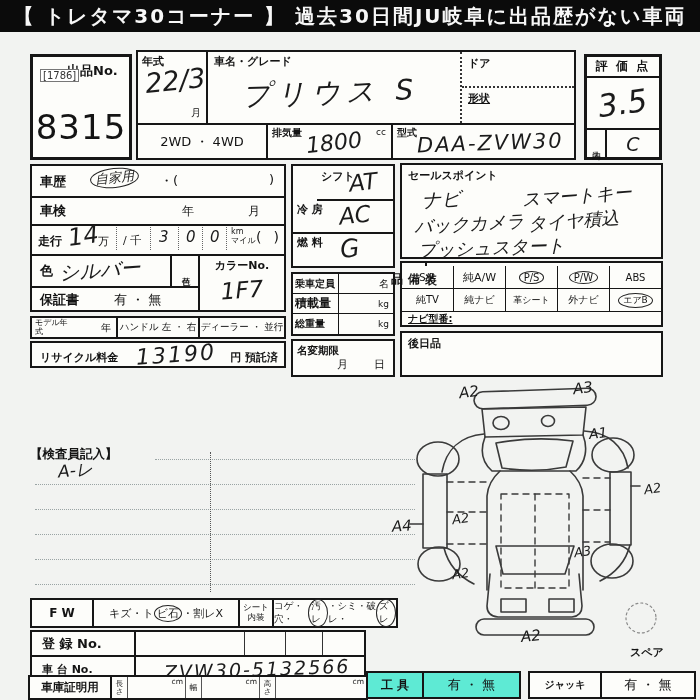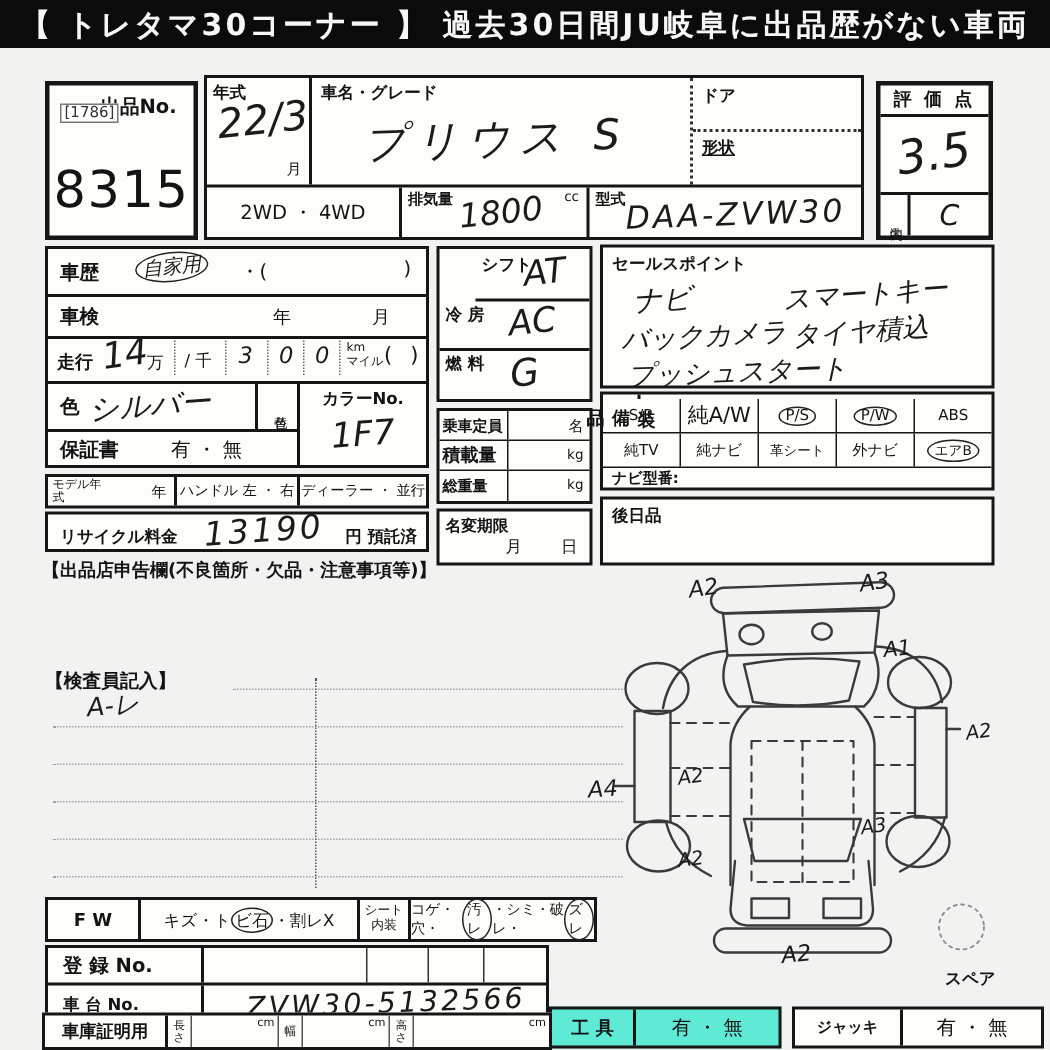--- a/index.html
+++ b/index.html
@@ -145,21 +145,20 @@
       <span>ディーラー ・ 並行</span>
     </div>
   </div>
 
   <div class="box" style="left:30px;top:341px;width:256px;height:27px;">
     <span class="abs lbl" style="left:8px;top:7px;font-size:11px;">リサイクル料金</span>
     <span class="abs hand" style="left:104px;top:-1px;font-size:22px;letter-spacing:2px;transform:rotate(-4deg);">13190</span>
     <span class="abs lbl" style="right:6px;top:7px;font-size:11px;">円 預託済</span>
   </div>
 
-  <div class="abs lbl" style="left:28px;top:372px;font-size:12px;">【出品店申告欄(不良箇所・欠品・注意事項等)】</div>
 
   <div class="box" style="left:291px;top:164px;width:104px;height:104px;border-width:2.5px;">
     <div class="abs" style="left:0;top:0;right:0;height:33px;border-bottom:2px solid #161616;margin-left:24px;">
       <span class="abs lbl" style="left:4px;top:3px;font-size:11px;">シフト</span>
       <span class="abs hand" style="right:16px;top:3px;font-size:23px;transform:rotate(-6deg);">AT</span>
     </div>
     <div class="abs" style="left:0;top:33px;right:0;height:33px;border-bottom:2px solid #161616;">
       <span class="abs lbl" style="left:4px;top:3px;font-size:11px;">冷 房</span>
       <span class="abs hand" style="right:22px;top:3px;font-size:23px;transform:rotate(-6deg);">AC</span>
     </div>
@@ -201,21 +200,21 @@
 
   <div class="box" style="left:400px;top:261px;width:263px;height:66px;border-width:2.5px;display:flex;flex-direction:column;">
     <div class="cell vert" style="width:25px;border-right:2px solid #161616;font-size:12px;font-weight:600;letter-spacing:3px;">
       <span>装備品</span>
     </div>
     <div style="flex:1;display:flex;flex-direction:column;">
       <div style="height:23px;display:flex;border-bottom:1.5px solid #161616;box-sizing:border-box;">
         <div class="cell" style="flex:1;border-right:1.5px solid #161616;font-size:10px;">
             <span>S/R</span>
           </div>
-        <div class="cell" style="flex:1;border-right:1.5px solid #161616;font-size:14px;">
+        <div class="cell" style="flex:1;border-right:1.5px solid #161616;font-size:11px;">
             <span>純A/W</span>
           </div>
         <div class="cell" style="flex:1;border-right:1.5px solid #161616;font-size:10px;">
             <span class="circle">P/S</span>
           </div>
         <div class="cell" style="flex:1;border-right:1.5px solid #161616;font-size:10px;">
             <span class="circle">P/W</span>
           </div>
         <div class="cell" style="flex:1;font-size:10px;">
             <span>ABS</span>
@@ -231,21 +230,21 @@
         <div class="cell" style="flex:1;border-right:1.5px solid #161616;font-size:9px;">
             <span>革シート</span>
           </div>
         <div class="cell" style="flex:1;border-right:1.5px solid #161616;font-size:10px;">
             <span>外ナビ</span>
           </div>
         <div class="cell" style="flex:1;font-size:9px;">
             <span class="circle">エアB</span>
           </div>
       </div>
-      <div style="flex:1;display:flex;align-items:center;padding-left:6px;font-size:10px;font-weight:600;">
+      <div style="flex:1;display:flex;align-items:center;padding-left:6px;font-size:10px;font-weight:600;text-decoration:underline;">
         <span>ナビ型番:</span>
       </div>
     </div>
   </div>
 
   <div class="box" style="left:400px;top:331px;width:263px;height:46px;">
     <span class="abs lbl" style="left:6px;top:3px;font-size:11px;">後日品</span>
   </div>
 
   <div class="abs lbl" style="left:30px;top:446px;font-size:12.5px;">【検査員記入】</div>

